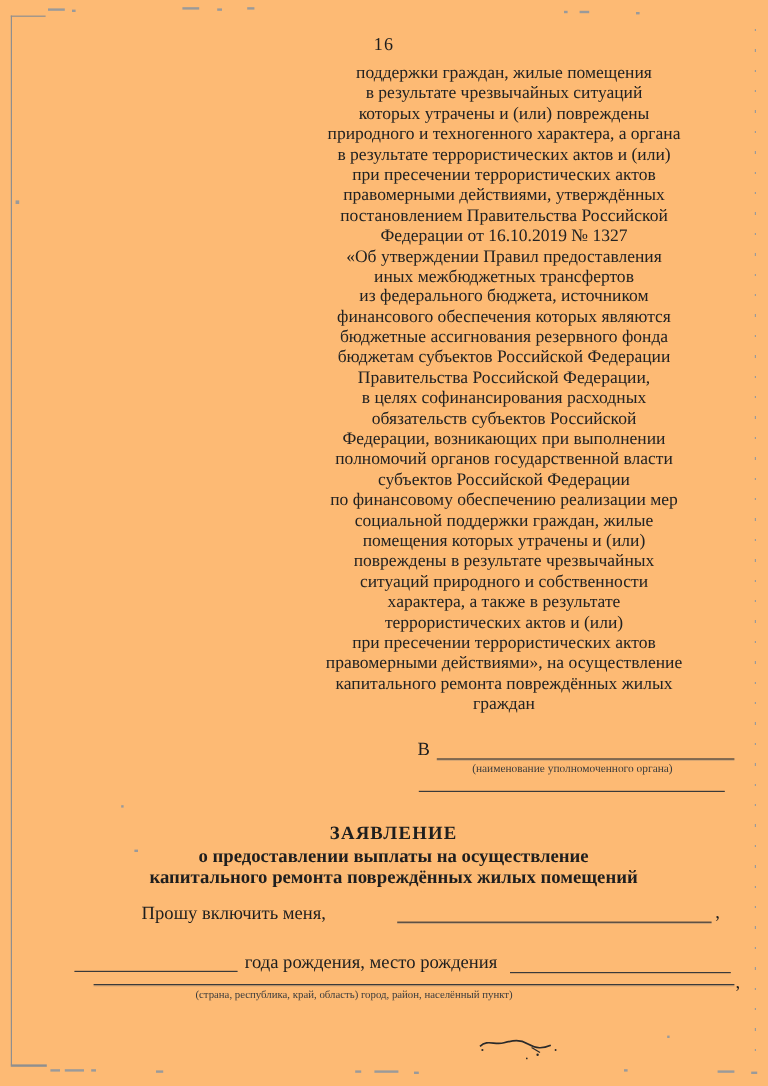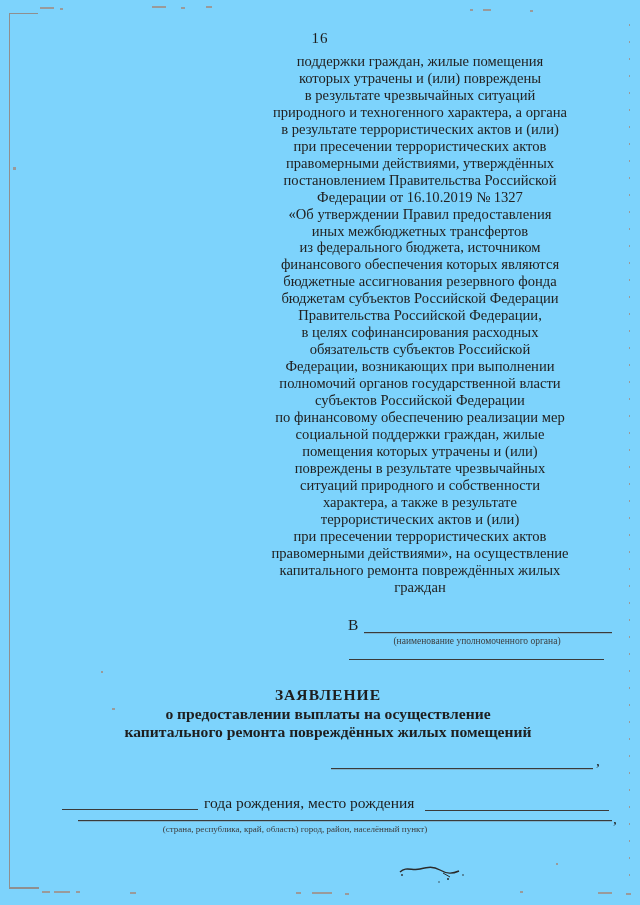--- a/index.html
+++ b/index.html
@@ -1,17 +1,17 @@
 <!DOCTYPE html>
 <html lang="ru"><head>
 <meta charset="utf-8">
 <style>
   html,body{margin:0;padding:0;background:#ffffff;}
   .page{
-    position:relative;width:640px;height:905px;background:#7dd3fc;overflow:hidden;
+    position:relative;width:640px;height:905px;background:#fdba74;overflow:hidden;
     font-family:"Liberation Serif","DejaVu Serif",serif;color:#1e1e1e;
   }
   
   .art{position:absolute;background:#8f8f8f;}
   .edge-left{left:9px;top:13px;width:1px;height:875px;}
   .edge-top-corner{left:9px;top:13px;width:29px;height:1px;}
   .edge-bottom-corner{left:9px;top:887px;width:30px;height:2px;}
   .edge-right{
     position:absolute;left:629px;top:24px;width:1px;height:866px;
     background:repeating-linear-gradient(to bottom,#9a9a9a 0 2px,transparent 2px 17px);
@@ -69,22 +69,22 @@
   <div class="speck" style="left:312px;top:892px;width:20px;height:2px"></div>
   <div class="speck" style="left:345px;top:893px;width:4px;height:2px"></div>
   <div class="speck" style="left:520px;top:891px;width:3px;height:2px"></div>
   <div class="speck" style="left:598px;top:892px;width:14px;height:2px"></div>
   <div class="speck" style="left:626px;top:893px;width:5px;height:2px"></div>
 
   <div class="page-number">16</div>
 
   <div class="citation">
       <div>поддержки граждан, жилые помещения</div>
+      <div>в результате чрезвычайных ситуаций</div>
       <div>которых утрачены и (или) повреждены</div>
-      <div>в результате чрезвычайных ситуаций</div>
       <div>природного и техногенного характера, а органа</div>
       <div>в результате террористических актов и (или)</div>
       <div>при пресечении террористических актов</div>
       <div>правомерными действиями, утверждённых</div>
       <div>постановлением Правительства Российской</div>
       <div>Федерации от 16.10.2019 № 1327</div>
       <div>«Об утверждении Правил предоставления</div>
       <div>иных межбюджетных трансфертов</div>
       <div>из федерального бюджета, источником</div>
       <div>финансового обеспечения которых являются</div>
@@ -113,20 +113,21 @@
   <div class="blank fuzzy" style="left:364px;top:632px;width:248px"></div>
   <div class="caption" style="left:377px;top:636px;width:200px">(наименование уполномоченного органа)</div>
   <div class="blank" style="left:349px;top:659px;width:255px"></div>
 
   <div class="heading">
     <div style="letter-spacing:1px">ЗАЯВЛЕНИЕ</div>
     <div>о предоставлении выплаты на осуществление</div>
     <div>капитального ремонта повреждённых жилых помещений</div>
   </div>
 
+  <span class="form-text" style="left:118px;top:753px">Прошу включить меня,</span>
   <div class="blank fuzzy" style="left:331px;top:768px;width:262px"></div>
   <span class="comma" style="left:596px;top:752px">,</span>
 
   <div class="blank" style="left:62px;top:809px;width:136px"></div>
   <span class="form-text" style="left:204px;top:794px">года рождения, место рождения</span>
   <div class="blank" style="left:425px;top:810px;width:184px"></div>
 
   <div class="blank fuzzy" style="left:78px;top:820px;width:534px"></div>
   <span class="comma" style="left:613px;top:810px">,</span>
   <div class="caption" style="left:160px;top:824px;width:270px;font-size:9px">(страна, республика, край, область) город, район, населённый пункт)</div>

